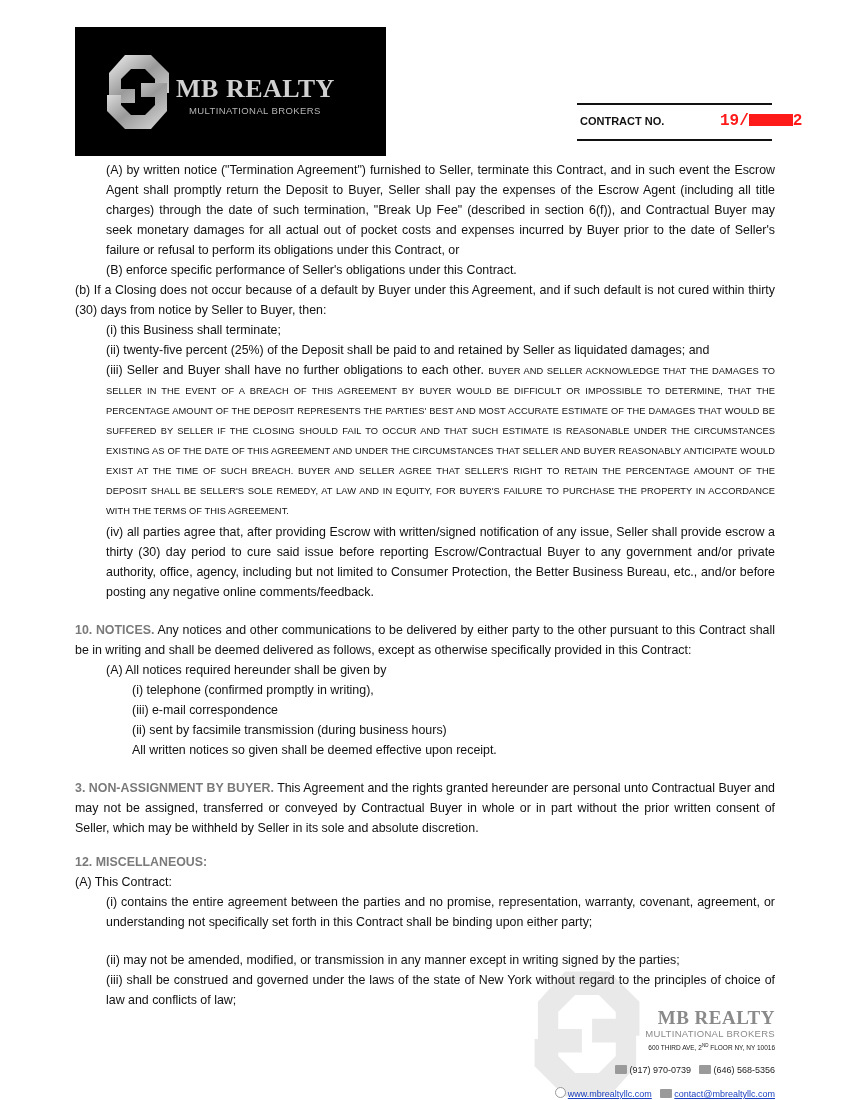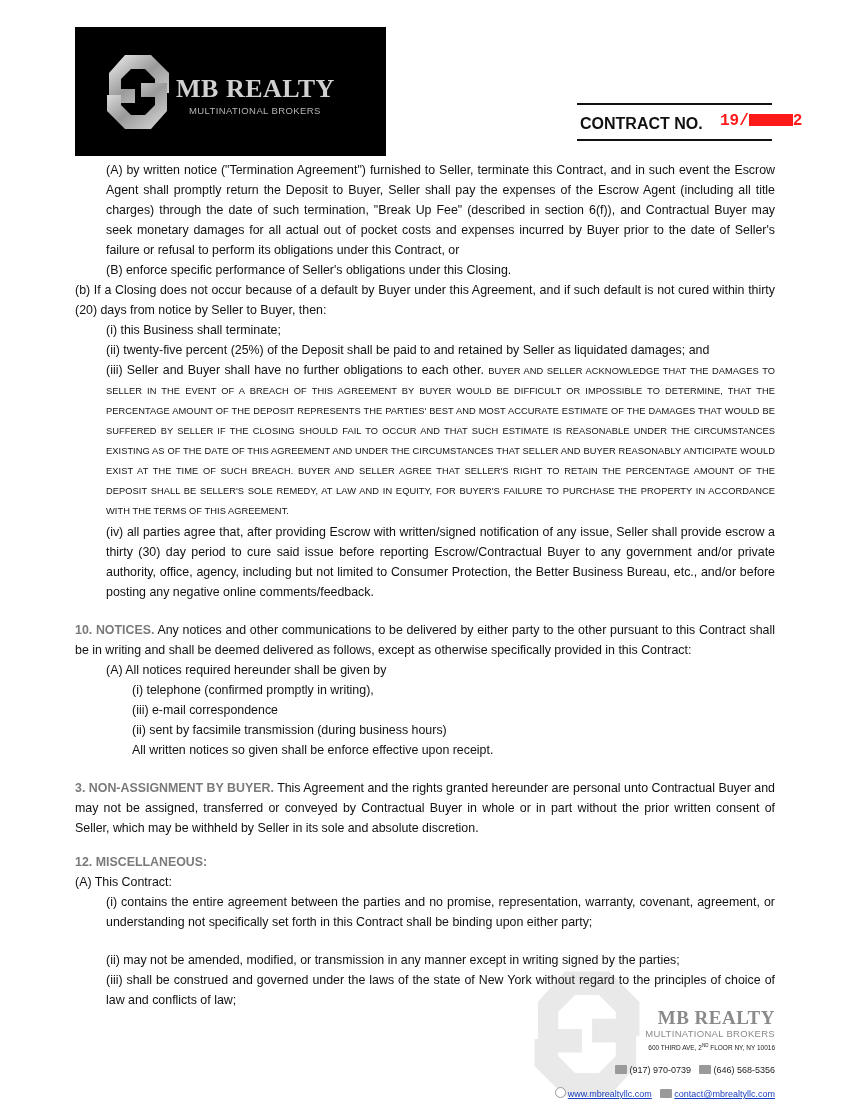--- a/index.html
+++ b/index.html
@@ -6,21 +6,21 @@
   body { width: 850px; height: 1100px; position: relative; overflow: hidden;
          font-family: "Liberation Sans", sans-serif; color: #111; }
   .logo-box { position: absolute; left: 75px; top: 27px; width: 311px; height: 129px; background: #000; }
   .logo-mark { position: absolute; left: 30px; top: 26px; width: 66px; height: 78px; }
   .logo-title { position: absolute; left: 101px; top: 47px; font-family: "Liberation Serif", serif;
                 font-weight: bold; font-size: 26px; color: #d0d0d0; letter-spacing: 0.5px; white-space: nowrap; }
   .logo-sub { position: absolute; left: 114px; top: 78px; font-size: 9.5px; color: #b5b5b5; letter-spacing: 0.4px; white-space: nowrap; }
 
   .contract-box { position: absolute; left: 577px; top: 103px; width: 195px; height: 34px;
                   border-top: 2px solid #111; border-bottom: 2px solid #111; }
-  .contract-label { position: absolute; left: 3px; top: 10px; font-weight: bold; font-size: 16px; color: #111; white-space: nowrap; }
+  .contract-label { position: absolute; left: 3px; top: 10px; font-weight: bold; font-size: 11px; color: #111; white-space: nowrap; }
   .contract-num { position: absolute; left: 107px; top: 7px; font-family: "Liberation Mono", monospace;
                   font-weight: bold; font-size: 16px; color: #ff1a1a; white-space: nowrap; margin-left: 36px; }
   .redact { display: inline-block; width: 44px; height: 12px; background: #ff1a1a; vertical-align: -1px; }
 
   .body-text { position: absolute; left: 75px; top: 160px; width: 700px; font-size: 12.4px; line-height: 20px; }
   .p { margin: 0; text-align: justify; }
   .i1 { padding-left: 31px; }
   .i2 { padding-left: 57px; }
   .caps { font-size: 9.3px; line-height: 15.5px; letter-spacing: 0.05px; }
   .sec-head { color: #7a7a7a; font-weight: bold; }
@@ -57,35 +57,35 @@
   <div class="logo-sub">MULTINATIONAL BROKERS</div>
 </div>
 
 <div class="contract-box">
   <span class="contract-label">CONTRACT NO.</span>
   <span class="contract-num"><span>19/</span><span class="redact"></span><span>2</span></span>
 </div>
 
 <div class="body-text">
   <p class="p i1">(A) by written notice ("Termination Agreement") furnished to Seller, terminate this Contract, and in such event the Escrow Agent shall promptly return the Deposit to Buyer, Seller shall pay the expenses of the Escrow Agent (including all title charges) through the date of such termination, "Break Up Fee" (described in section 6(f)), and  Contractual Buyer may seek monetary damages for all actual out of pocket costs and expenses incurred by Buyer prior to the date of Seller's failure or refusal to perform its obligations under this Contract, or</p>
-  <p class="p i1">(B) enforce specific performance of Seller's obligations under this Closing.</p>
-  <p class="p">(b) If a Closing does not occur because of a default by Buyer under this Agreement, and if such default is not cured within thirty (20) days from notice by Seller to Buyer, then:</p>
+  <p class="p i1">(B) enforce specific performance of Seller's obligations under this Contract.</p>
+  <p class="p">(b) If a Closing does not occur because of a default by Buyer under this Agreement, and if such default is not cured within thirty (30) days from notice by Seller to Buyer, then:</p>
   <p class="p i1">(i) this Business shall terminate;</p>
   <p class="p i1">(ii) twenty-five percent (25%) of the Deposit shall be paid to and retained by Seller as liquidated damages; and</p>
   <p class="p i1"><span>(iii) Seller and Buyer shall have no further obligations to each other.</span> <span class="caps">BUYER AND SELLER ACKNOWLEDGE THAT THE DAMAGES TO SELLER IN THE EVENT OF A BREACH OF THIS AGREEMENT BY BUYER WOULD BE DIFFICULT OR IMPOSSIBLE TO DETERMINE, THAT THE PERCENTAGE AMOUNT OF THE DEPOSIT REPRESENTS THE PARTIES' BEST AND MOST ACCURATE ESTIMATE OF THE DAMAGES THAT WOULD BE SUFFERED BY SELLER IF THE CLOSING SHOULD FAIL TO OCCUR AND THAT SUCH ESTIMATE IS REASONABLE UNDER THE CIRCUMSTANCES EXISTING AS OF THE DATE OF THIS AGREEMENT AND UNDER THE CIRCUMSTANCES THAT SELLER AND BUYER REASONABLY ANTICIPATE WOULD EXIST AT THE TIME OF SUCH BREACH. BUYER AND SELLER AGREE THAT SELLER'S RIGHT TO RETAIN THE PERCENTAGE AMOUNT OF THE DEPOSIT SHALL BE SELLER'S SOLE REMEDY, AT LAW AND IN EQUITY, FOR BUYER'S FAILURE TO PURCHASE THE PROPERTY IN ACCORDANCE WITH THE TERMS OF THIS AGREEMENT.</span></p>
   <p class="p i1" style="margin-top:2px;"> (iv) all parties agree that, after providing Escrow with written/signed notification of any issue, Seller shall provide escrow a thirty (30) day period to cure said issue before reporting Escrow/Contractual Buyer to any government and/or private authority, office, agency, including but not limited to Consumer Protection, the Better Business Bureau, etc., and/or before posting any negative online comments/feedback.</p>
 
   <div class="gap"></div>
 
   <p class="p"><span class="sec-head">10. NOTICES.</span><span> Any notices and other communications to be delivered by either party to the other pursuant to this Contract shall be in writing and shall be deemed delivered as follows, except as otherwise specifically provided in this Contract:</span></p>
   <p class="p i1">(A) All notices required hereunder shall be given by</p>
   <p class="p i2">(i) telephone (confirmed promptly in writing),</p>
   <p class="p i2">(iii) e-mail correspondence</p>
   <p class="p i2">(ii) sent by facsimile transmission (during business hours)</p>
-  <p class="p i2">All written notices so given shall be enforce effective upon receipt.</p>
+  <p class="p i2">All written notices so given shall be deemed effective upon receipt.</p>
 
   <div class="gap"></div>
 
   <p class="p"><span class="sec-head">3. NON-ASSIGNMENT BY BUYER.</span><span> This Agreement and the rights granted hereunder are personal unto Contractual Buyer and may not be assigned, transferred or conveyed by Contractual Buyer in whole or in part without the prior written consent of Seller, which may be withheld by Seller in its sole and absolute discretion.</span></p>
 
   <div class="gap-sm"></div>
 
   <p class="p sec-head">12. MISCELLANEOUS:</p>
   <p class="p">(A) This Contract:</p>
   <p class="p i1">(i) contains the entire agreement between the parties and no promise, representation, warranty, covenant, agreement, or understanding not specifically set forth in this Contract shall be binding upon either party;</p>

